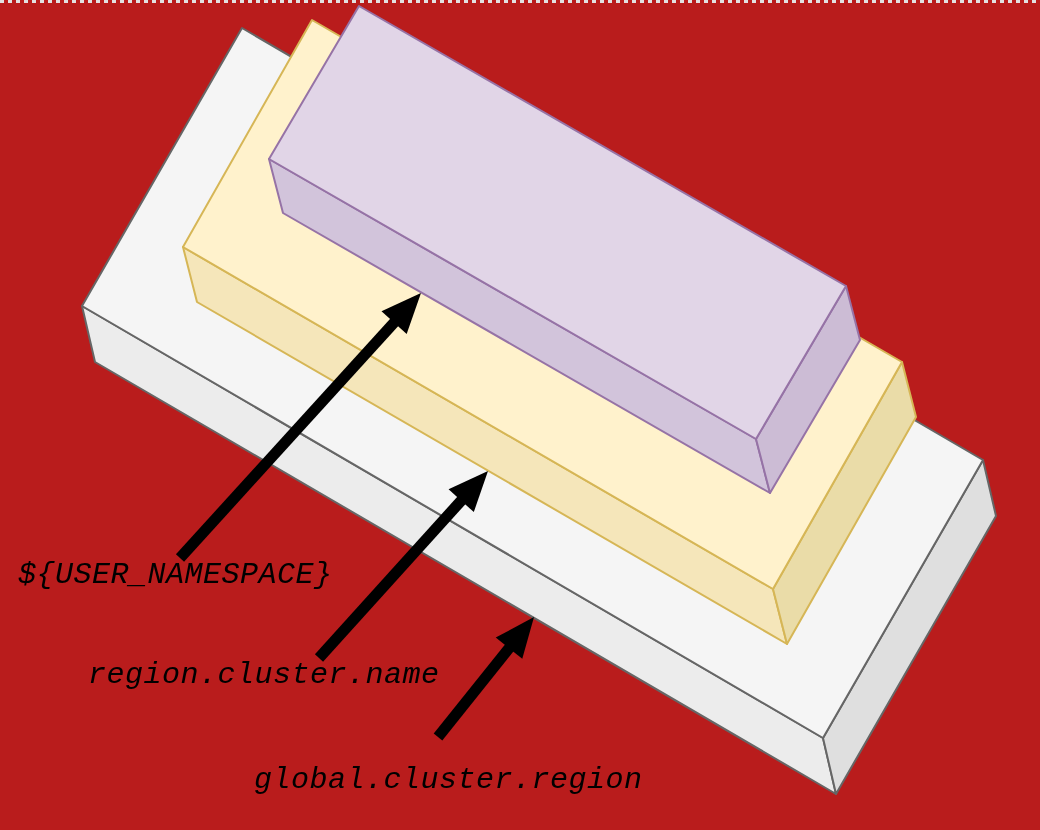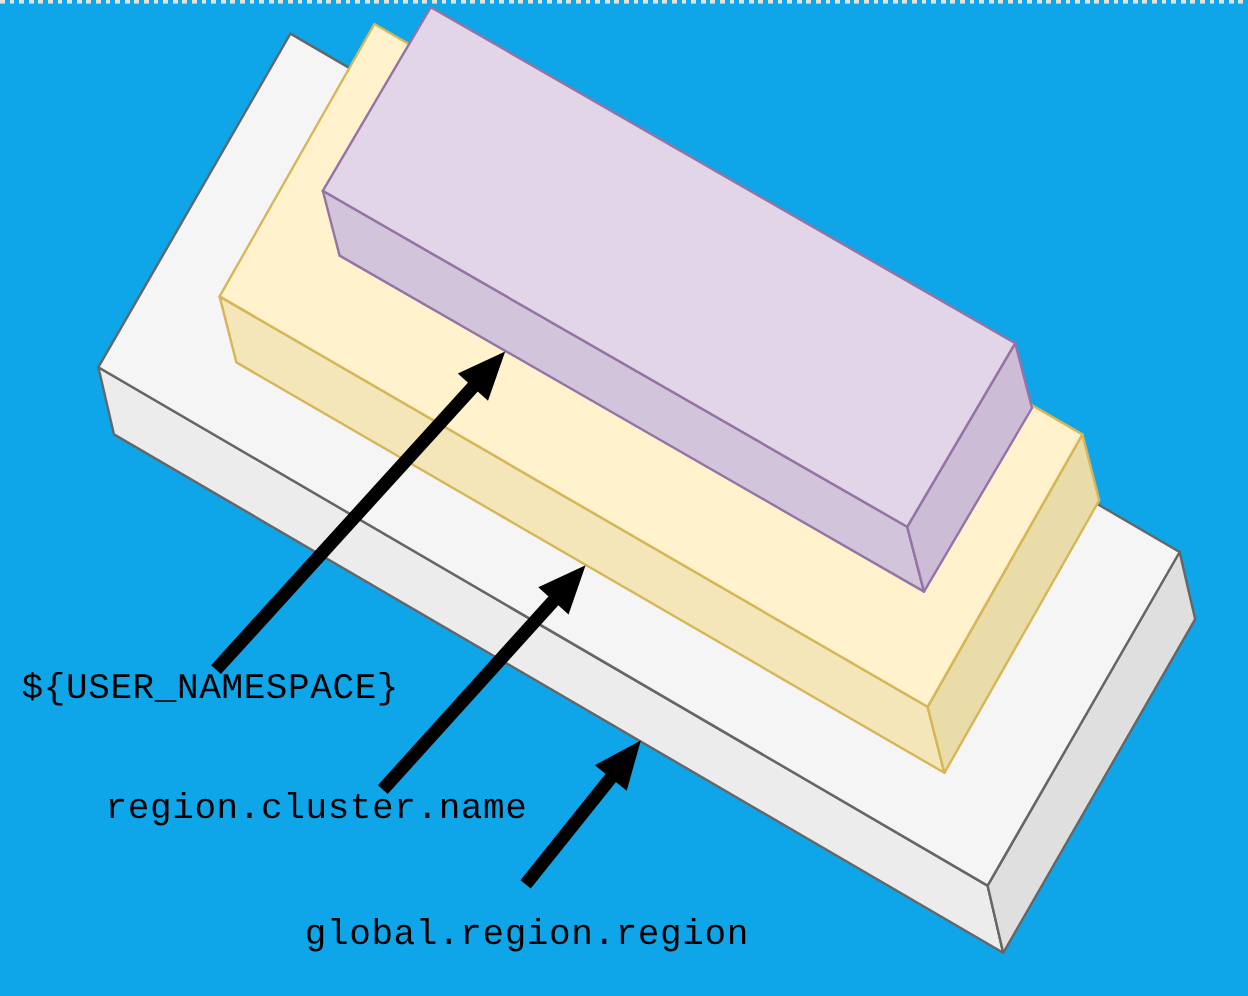--- a/index.html
+++ b/index.html
@@ -29,21 +29,21 @@
     letter-spacing: 0.5px;
     line-height: 1.1;
     color: #000000;
     white-space: pre;
   }
   .slab-face { stroke-width: 2; stroke-linejoin: round; }
 </style>
 </head>
 <body>
 
-<div class="stage" style="background: #0ea5e9;">
+<div class="stage" style="background: #b91c1c; font-style: italic;">
   <div class="page-top-border" style="background-image: repeating-linear-gradient(90deg, rgb(226, 226, 226) 0px, rgb(226, 226, 226) 4px, transparent 4px, transparent 8px);"></div>
 
   <svg class="diagram" width="1040" height="830" viewBox="0 0 1040 830">
       <g>
         <polygon points="82,306 823,738 836,794 95,362" fill="#ECECEC" stroke="#666666" class="slab-face"></polygon>
         <polygon points="983,460 996,516 836,794 823,738" fill="#DFDFDF" stroke="#666666" class="slab-face"></polygon>
         <polygon points="242,28 983,460 823,738 82,306" fill="#F5F5F5" stroke="#666666" class="slab-face"></polygon>
       </g>
       <g>
         <polygon points="183,247 773,589 787,644 197,302" fill="#F5E6BA" stroke="#D6B656" class="slab-face"></polygon>
@@ -66,14 +66,14 @@
       <g>
         <line x1="438" y1="737" x2="511.51097828804075" y2="645.111277139949" stroke="#000000" stroke-width="11"></line>
         <polygon points="534,617 522.2869678583546,658.8545681861464 495.73742833729153,637.614936569296" fill="#000000"></polygon>
       </g>
     </svg>
 
   <div class="diagram-label" style="left: 18px; top: 559px;">${USER_NAMESPACE}</div>
 
   <div class="diagram-label" style="left: 88px; top: 659px;">region.cluster.name</div>
 
-  <div class="diagram-label" style="left: 254px; top: 764px;">global.region.region</div>
+  <div class="diagram-label" style="left: 254px; top: 764px;">global.cluster.region</div>
 </div>
 
 </body></html>

